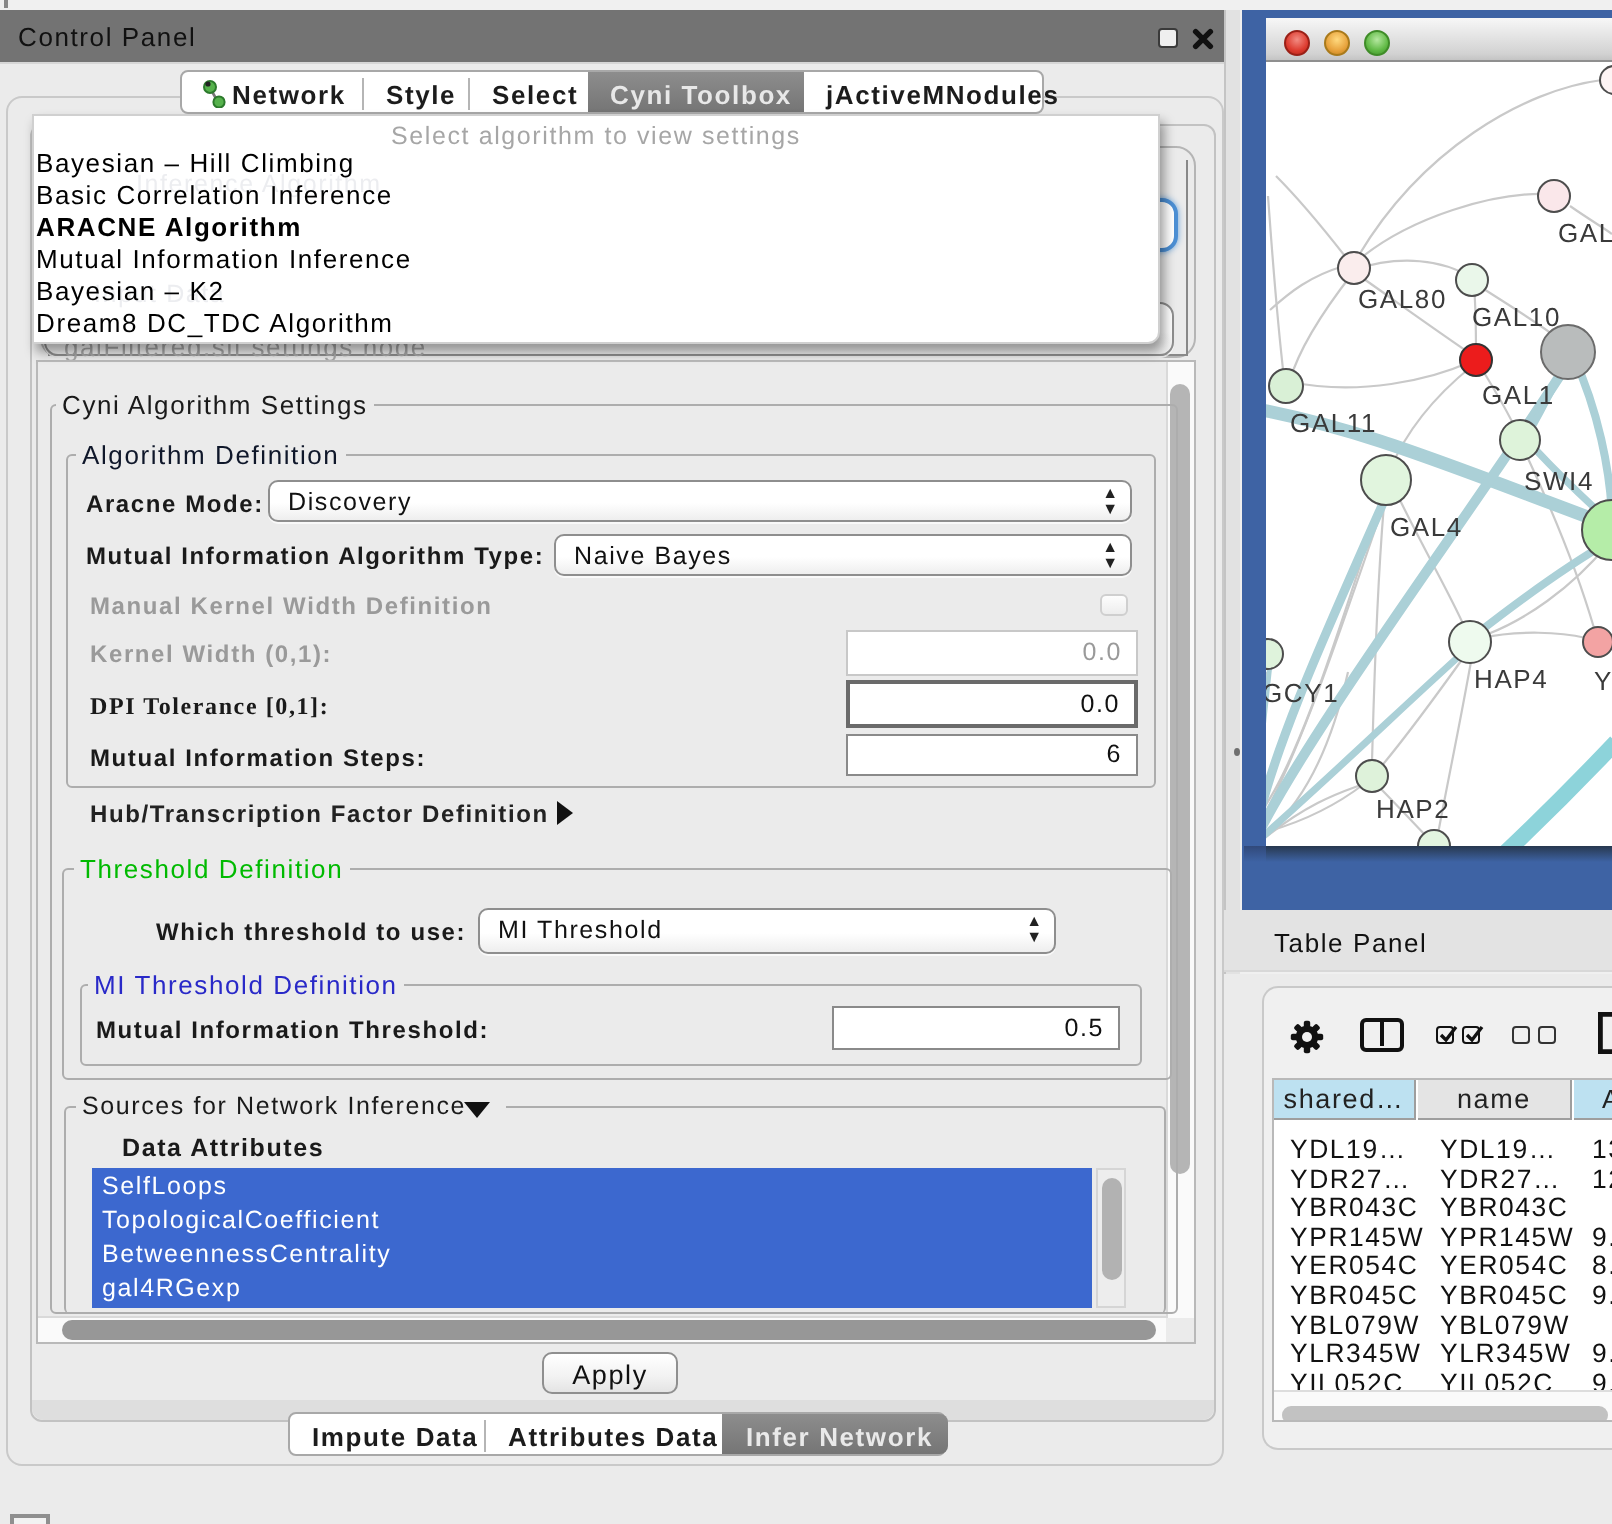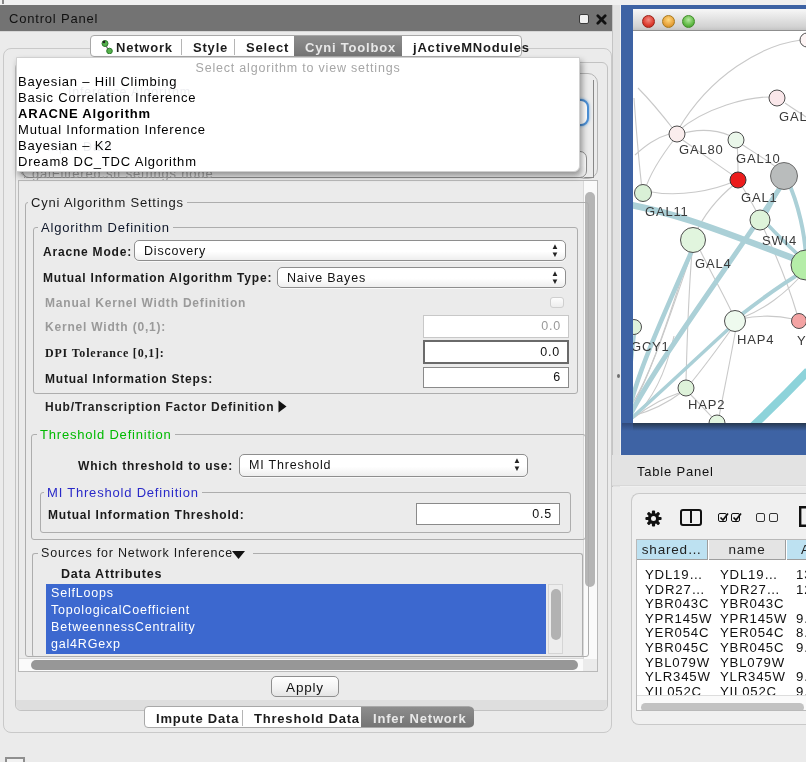--- a/index.html
+++ b/index.html
@@ -139,21 +139,21 @@
   <div class="abs" style="left:548px;top:584px;width:15px;height:70px;background:#ededed;border:1px solid #d5d5d5;"></div>
   <div class="abs" style="left:551px;top:589px;width:10px;height:51px;background:#b2b2b2;border-radius:5px;"></div>
 
   <div class="abs" style="left:271px;top:676px;width:68px;height:21px;border:1px solid #8f8f8f;border-radius:5px;background:linear-gradient(#ffffff,#f2f2f2 60%,#e4e4e4);">
     <div class="abs" style="left:0;top:3px;width:100%;text-align:center;font-size:13.5px;color:#111;">Apply</div>
   </div>
 
   <div class="abs" style="left:144px;top:706px;width:329px;height:22px;background:#fff;border:1px solid #a8a8a8;border-radius:4px;">
     <div class="abs" style="left:11px;top:4px;font-size:13px;font-weight:bold;color:#1c1c1c;">Impute Data</div>
     <div class="abs" style="left:97px;top:3px;width:1px;height:16px;background:#b5b5b5;"></div>
-    <div class="abs" style="left:109px;top:4px;font-size:13px;font-weight:bold;color:#1c1c1c;">Threshold Data</div>
+    <div class="abs" style="left:109px;top:4px;font-size:13px;font-weight:bold;color:#1c1c1c;">Attributes Data</div>
     <div class="abs" style="left:216px;top:0;width:113px;height:20px;background:linear-gradient(#8d8d8d,#757575);border-radius:0 4px 4px 0;">
       <div class="abs" style="left:12px;top:4px;font-size:13px;font-weight:600;color:#e9e9e9;">Infer Network</div>
     </div>
   </div>
 
   <div class="abs" style="left:5px;top:757px;width:20px;height:16px;border:2px solid #8f8f8f;background:#f2f2f2;"></div>
 
   <div class="abs" style="left:16px;top:57px;width:564px;height:115px;background:#fff;border:1px solid #d0d0d0;border-radius:0 0 6px 0;box-shadow:2px 4px 6px rgba(0,0,0,0.4);">
     <div class="abs" style="left:0;top:3px;width:100%;text-align:center;font-size:12.5px;color:#a6a6a6;">Select algorithm to view settings</div>
     <div class="abs" style="left:51px;top:27px;font-size:12.5px;color:rgba(125,135,152,0.15);">Inference Algorithm</div>

